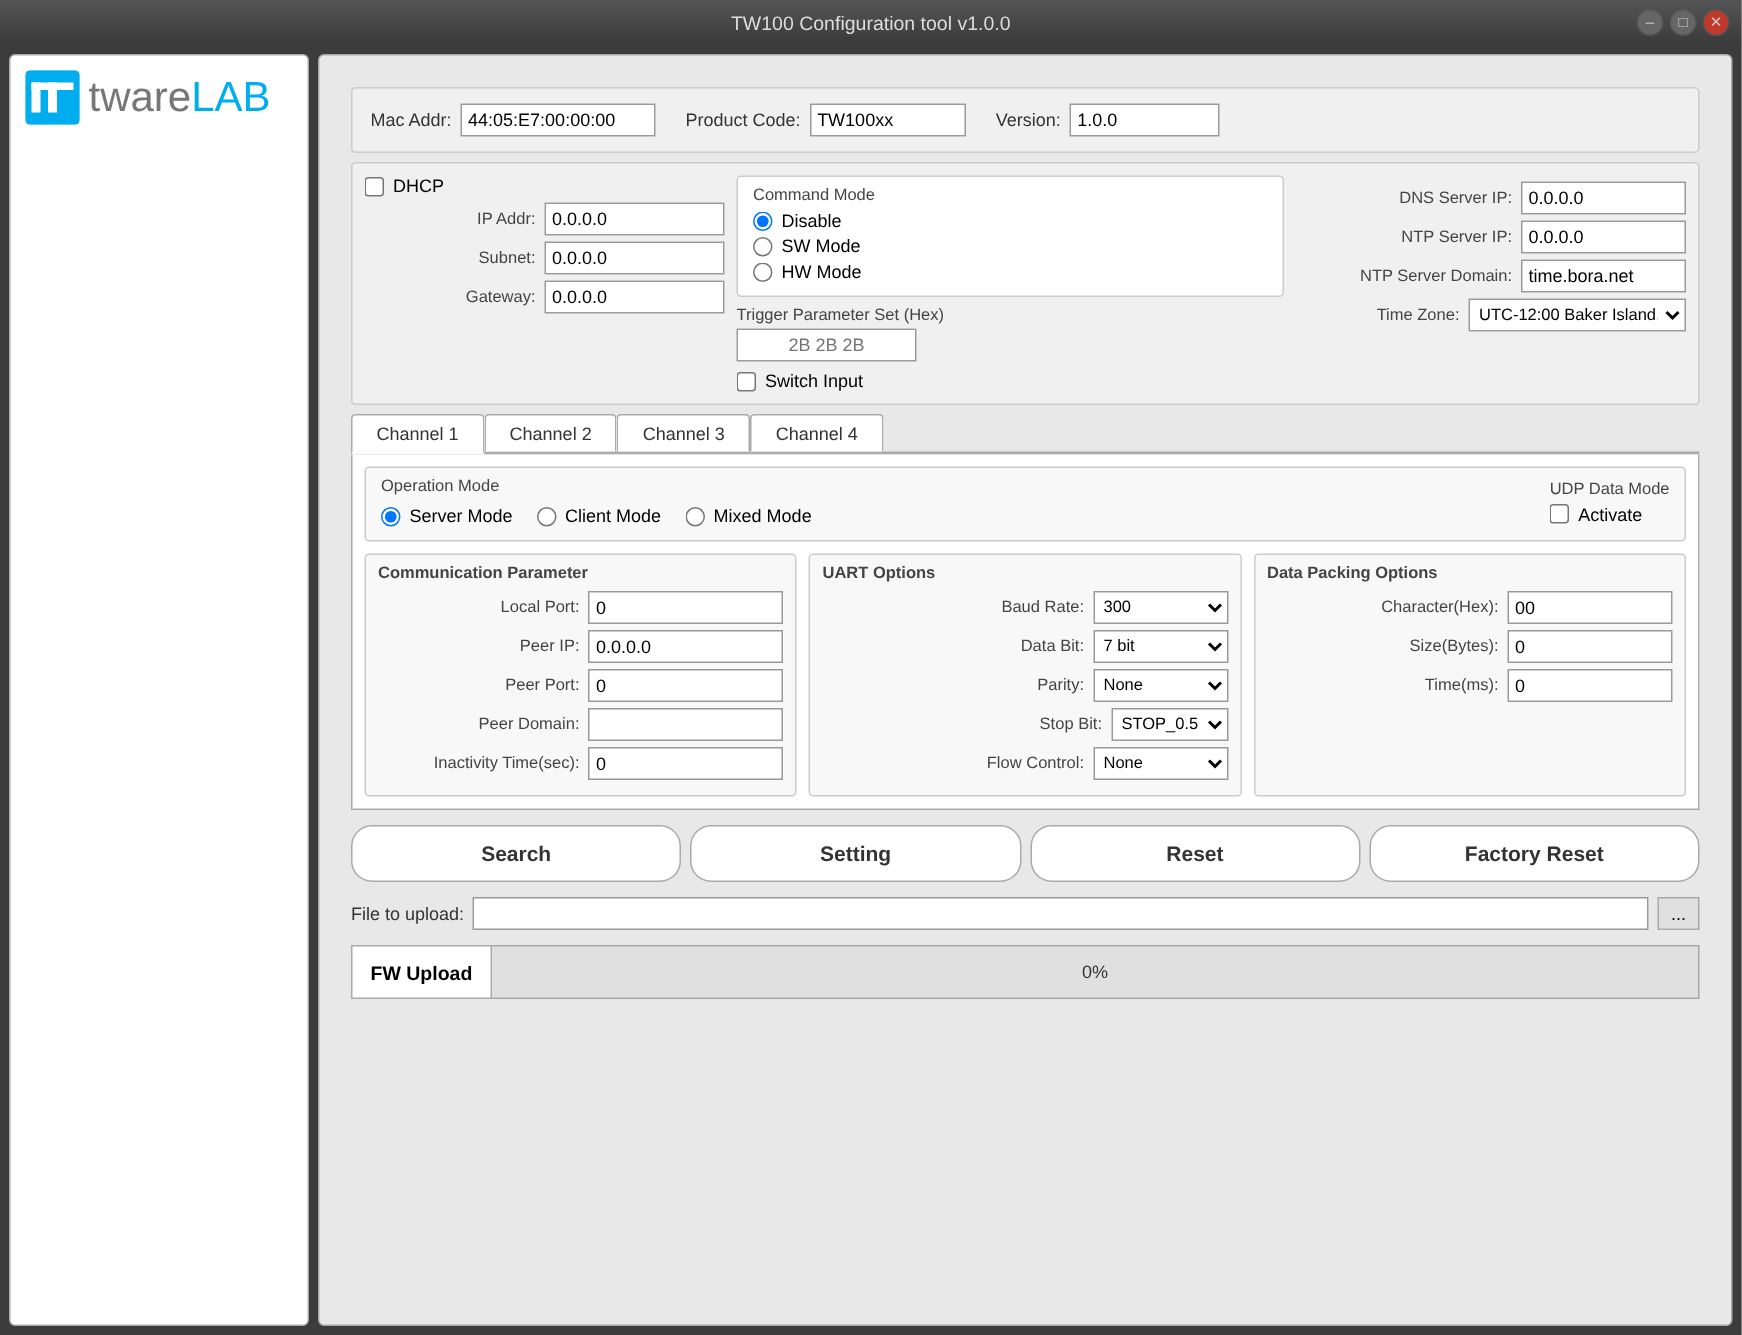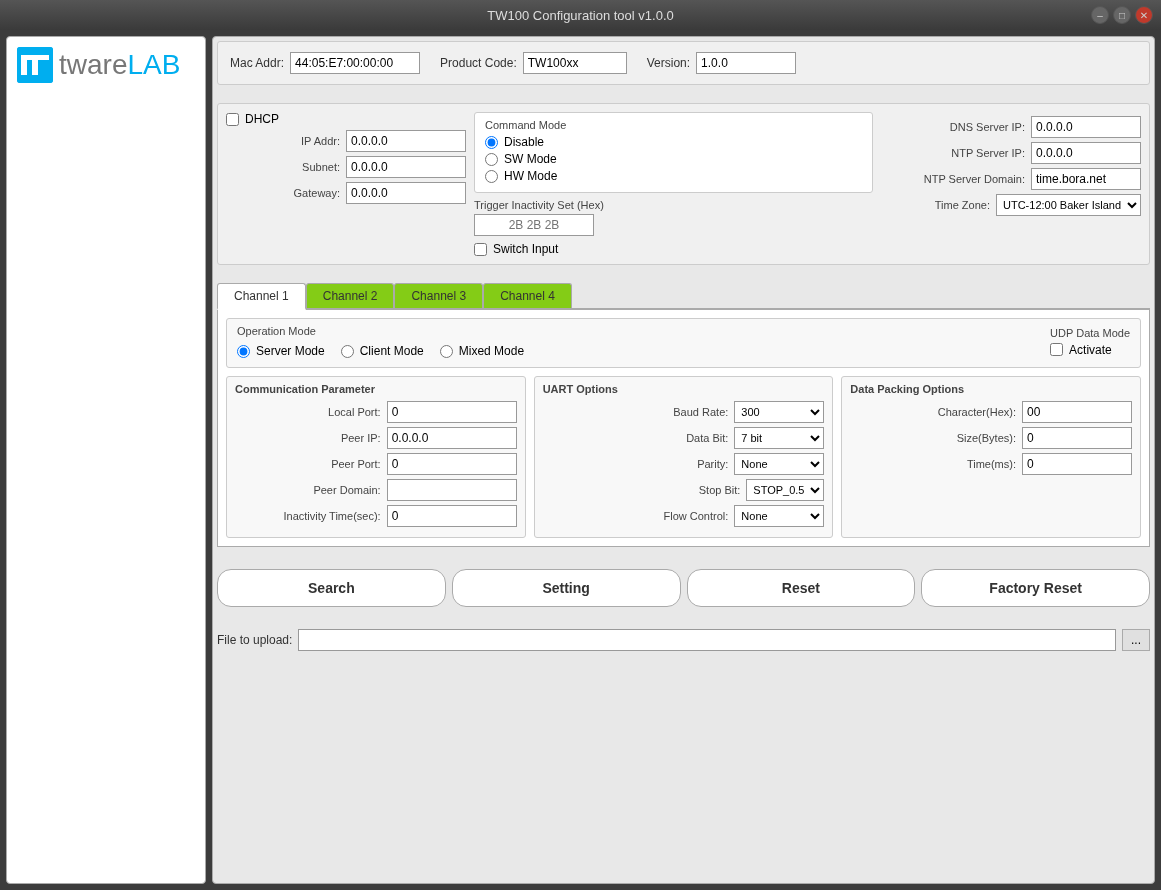--- a/index.html
+++ b/index.html
@@ -73,22 +73,22 @@
       font-weight: bold;
       border-radius: 3px;
     }
     .content-panel {
       flex: 1;
       background: #e8e8e8;
       border: 1px solid #aaa;
       border-radius: 4px;
       display: flex;
       flex-direction: column;
-      padding: 4px;
-      gap: 18px;
+      padding: 21px;
+      gap: 6px;
     }
     .section-box {
       background: #f0f0f0;
       border: 1px solid #ccc;
       border-radius: 3px;
       padding: 8px;
     }
     .field-row {
       display: flex;
       align-items: center;
@@ -123,21 +123,21 @@
       gap: 6px;
       margin: 3px 0;
     }
     .tabs-row {
       display: flex;
       gap: 0;
       border-bottom: 2px solid #aaa;
     }
     .tab {
       padding: 5px 16px;
-      background: #84cc16;
+      background: #ffffff;
       border: 1px solid #aaa;
       border-bottom: none;
       cursor: pointer;
       font-size: 12px;
       color: #333;
       border-radius: 3px 3px 0 0;
     }
     .tab.active {
       background: white;
       border-bottom: 2px solid white;
@@ -408,21 +408,21 @@
             <div class="radio-row">
               <input type="radio" name="cmdMode" style="">
               <span>SW Mode</span>
             </div>
             <div class="radio-row">
               <input type="radio" name="cmdMode" style="">
               <span>HW Mode</span>
             </div>
           </div>
           <div style="margin-top:6px;">
-            <div style="font-size:11px;color:#444;margin-bottom:3px;">Trigger Inactivity Set (Hex)</div>
+            <div style="font-size:11px;color:#444;margin-bottom:3px;">Trigger Parameter Set (Hex)</div>
             <input type="text" class="trigger-input" style="width: 120px;" placeholder="2B 2B 2B" value="">
           </div>
           <div class="switch-row">
             <input type="checkbox" style="">
             <span>Switch Input</span>
           </div>
         </div>
 
         <div>
           <div class="param-field">
@@ -587,15 +587,22 @@
       <button class="action-btn">Reset</button>
       <button class="action-btn">Factory Reset</button>
     </div>
 
     <div class="upload-row">
       <span class="upload-label">File to upload:</span>
       <input type="text" class="upload-path" value="" style="">
       <button class="browse-btn">...</button>
     </div>
 
+    <div class="fw-row">
+      <button class="fw-upload-btn">FW Upload</button>
+      <div class="progress-bar-container">
+        <div class="progress-fill" style="width:0%"></div>
+        <span class="progress-text">0%</span>
+      </div>
+    </div>
 
   </div>
 </div>
 
 </body></html>

